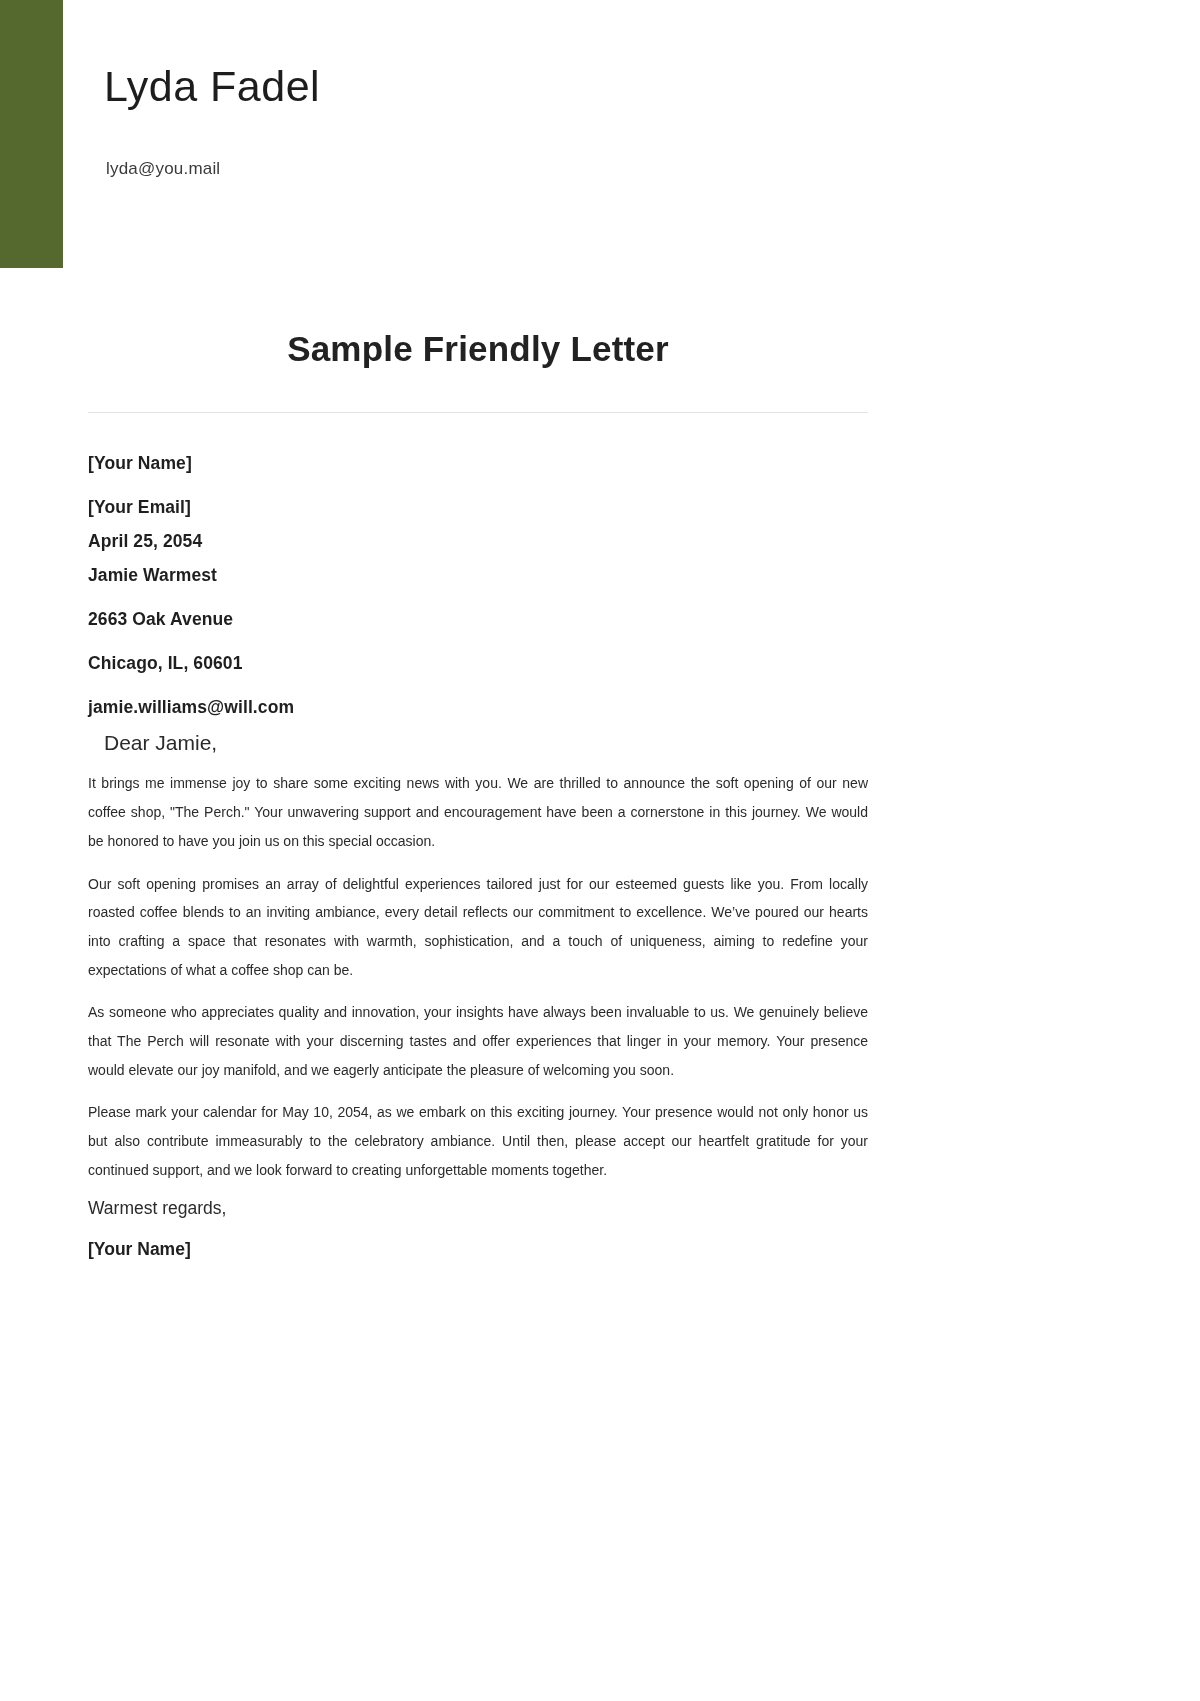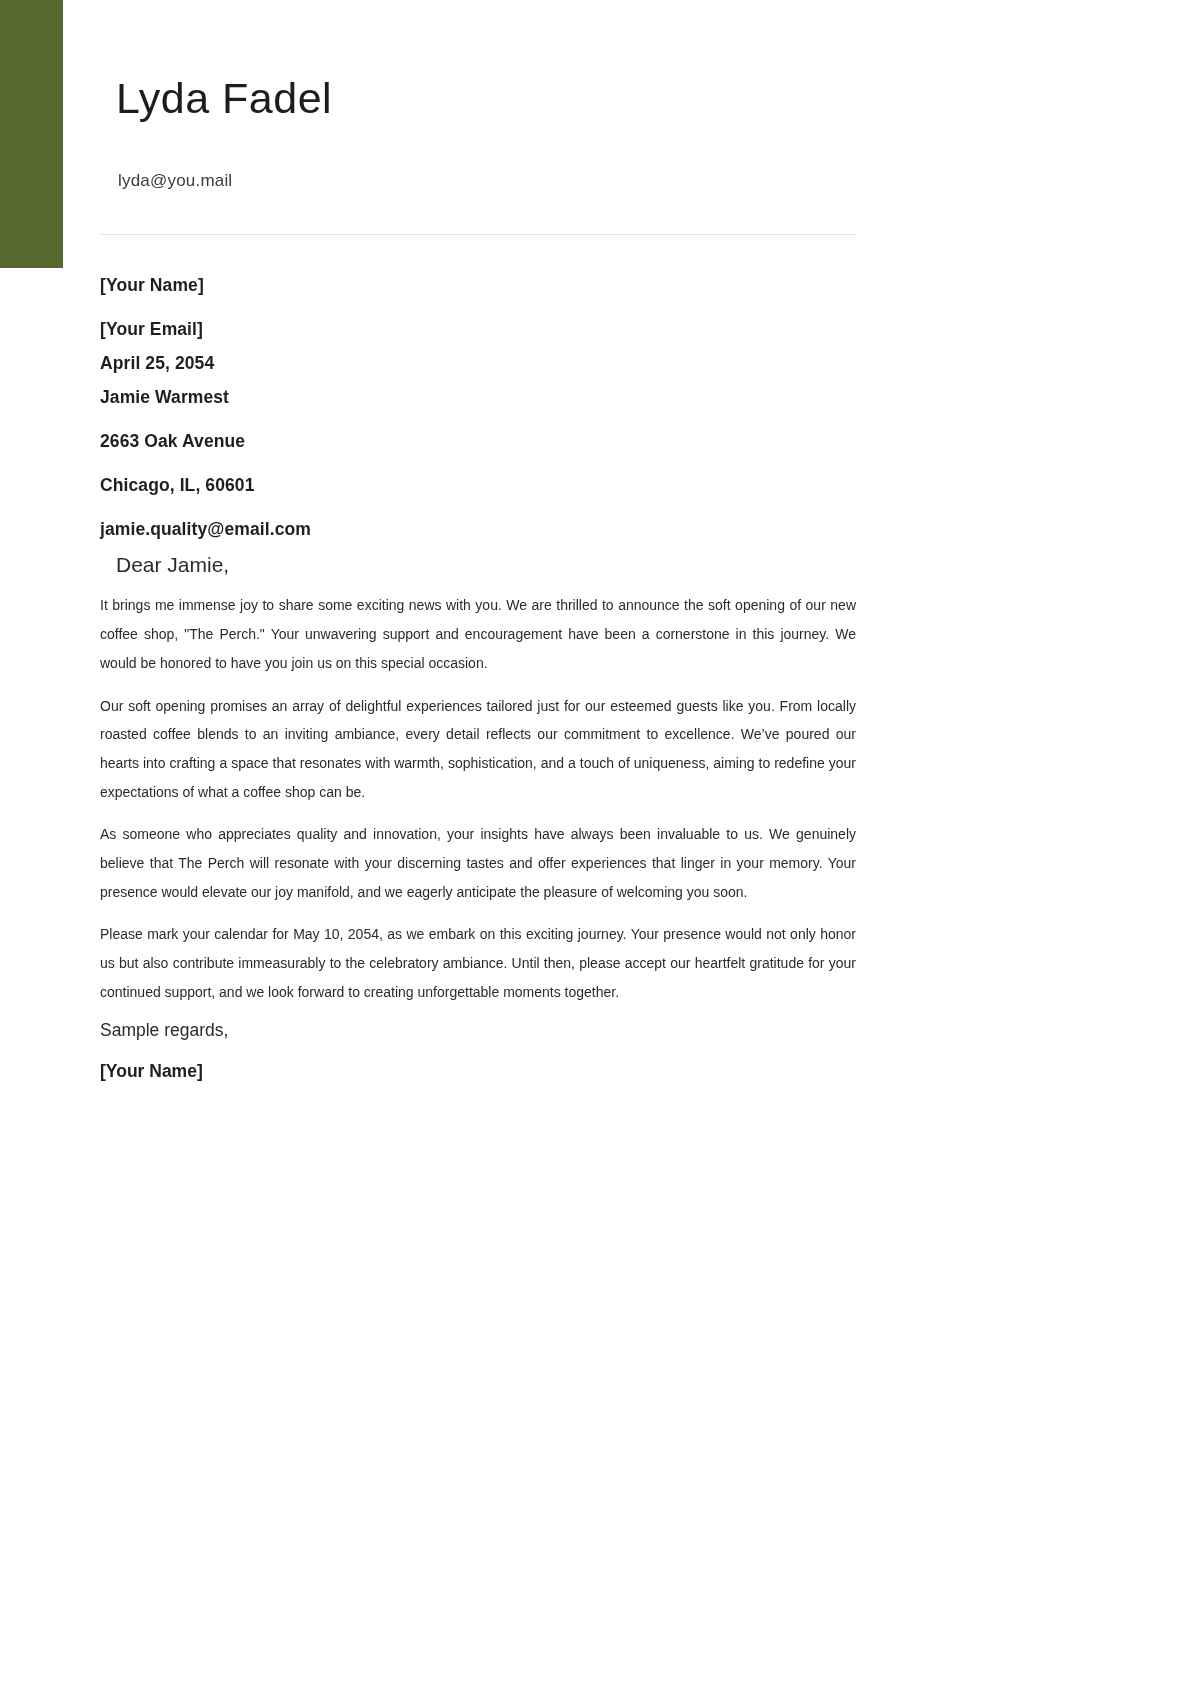--- a/index.html
+++ b/index.html
@@ -23,21 +23,21 @@
     top: 0;
     left: 0;
     width: 63px;
     height: 268px;
     background: #55692f;
   }
 
   .page {
     position: relative;
     width: 956px;
-    padding: 12px;
+    padding: 0;
   }
 
   .letterhead {
     padding: 62px 0 0 104px;
   }
 
   .sender-name {
     font-size: 43px;
     line-height: 1.15;
     font-weight: 400;
@@ -116,37 +116,38 @@
 
 <div class="page">
 
   <div class="accent-bar"></div>
 
   <div class="letterhead">
     <h1 class="sender-name">Lyda Fadel</h1>
     <div class="sender-email">lyda@you.mail</div>
   </div>
 
+  <div class="doc-title">Sample Friendly Letter</div>
 
   <div class="divider"></div>
 
   <div class="body-wrap">
 
     <div class="addr-line">[Your Name]</div>
     <div class="addr-line tight">[Your Email]</div>
     <div class="addr-line tight">April 25, 2054</div>
     <div class="addr-line">Jamie Warmest</div>
     <div class="addr-line">2663 Oak Avenue</div>
     <div class="addr-line">Chicago, IL, 60601</div>
-    <div class="addr-line tight">jamie.quality@email.com</div>
+    <div class="addr-line tight">jamie.williams@will.com</div>
 
     <div class="salutation">Dear Jamie,</div>
 
     <p class="para">It brings me immense joy to share some exciting news with you. We are thrilled to announce the soft opening of our new coffee shop, "The Perch." Your unwavering support and encouragement have been a cornerstone in this journey. We would be honored to have you join us on this special occasion.</p>
     <p class="para">Our soft opening promises an array of delightful experiences tailored just for our esteemed guests like you. From locally roasted coffee blends to an inviting ambiance, every detail reflects our commitment to excellence. We’ve poured our hearts into crafting a space that resonates with warmth, sophistication, and a touch of uniqueness, aiming to redefine your expectations of what a coffee shop can be.</p>
     <p class="para">As someone who appreciates quality and innovation, your insights have always been invaluable to us. We genuinely believe that The Perch will resonate with your discerning tastes and offer experiences that linger in your memory. Your presence would elevate our joy manifold, and we eagerly anticipate the pleasure of welcoming you soon.</p>
     <p class="para">Please mark your calendar for May 10, 2054, as we embark on this exciting journey. Your presence would not only honor us but also contribute immeasurably to the celebratory ambiance. Until then, please accept our heartfelt gratitude for your continued support, and we look forward to creating unforgettable moments together.</p>
 
-    <div class="closing">Sample regards,</div>
+    <div class="closing">Warmest regards,</div>
     <div class="signature">[Your Name]</div>
 
   </div>
 </div>
 
 </body></html>

